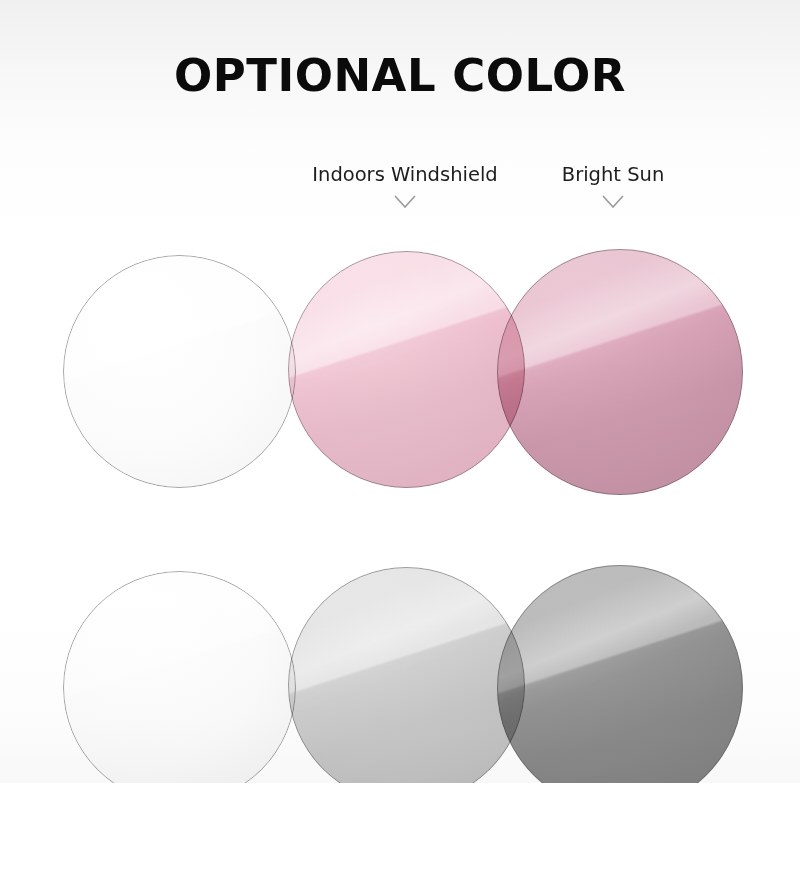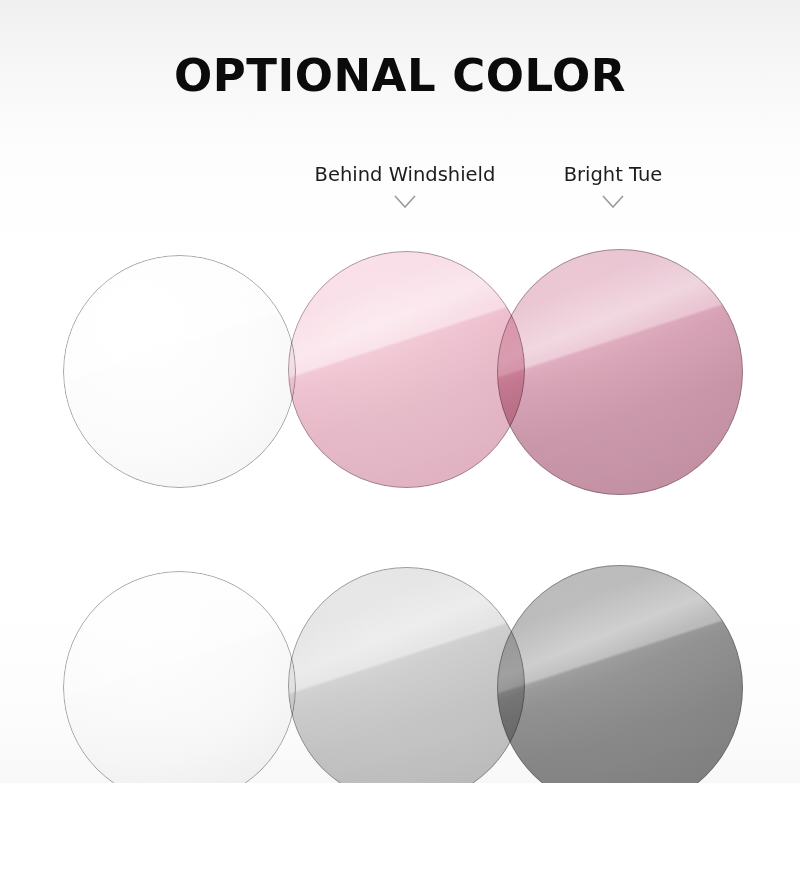--- a/index.html
+++ b/index.html
@@ -164,30 +164,30 @@
 </style>
 </head>
 <body>
 
 <div id="page">
 
   <div id="title">OPTIONAL COLOR</div>
 
 
   <div class="col-head" style="left:245px;">
-    <span class="col-label">Behind Windshield</span>
+    <span class="col-label">Indoors Windshield</span>
     <span class="chev">
       <svg width="22" height="13" viewBox="0 0 22 13">
         <polyline points="1,1 11,12 21,1" fill="none" stroke="#9a9a9a" stroke-width="1.6"></polyline>
       </svg>
     </span>
   </div>
 
   <div class="col-head" style="left:453px;">
-    <span class="col-label">Bright Tue</span>
+    <span class="col-label">Bright Sun</span>
     <span class="chev">
       <svg width="22" height="13" viewBox="0 0 22 13">
         <polyline points="1,1 11,12 21,1" fill="none" stroke="#9a9a9a" stroke-width="1.6"></polyline>
       </svg>
     </span>
   </div>
 
   <div class="lens-row" id="row-pink">
     <div class="lens c1" id="p1">
       <span class="gloss light"></span>

